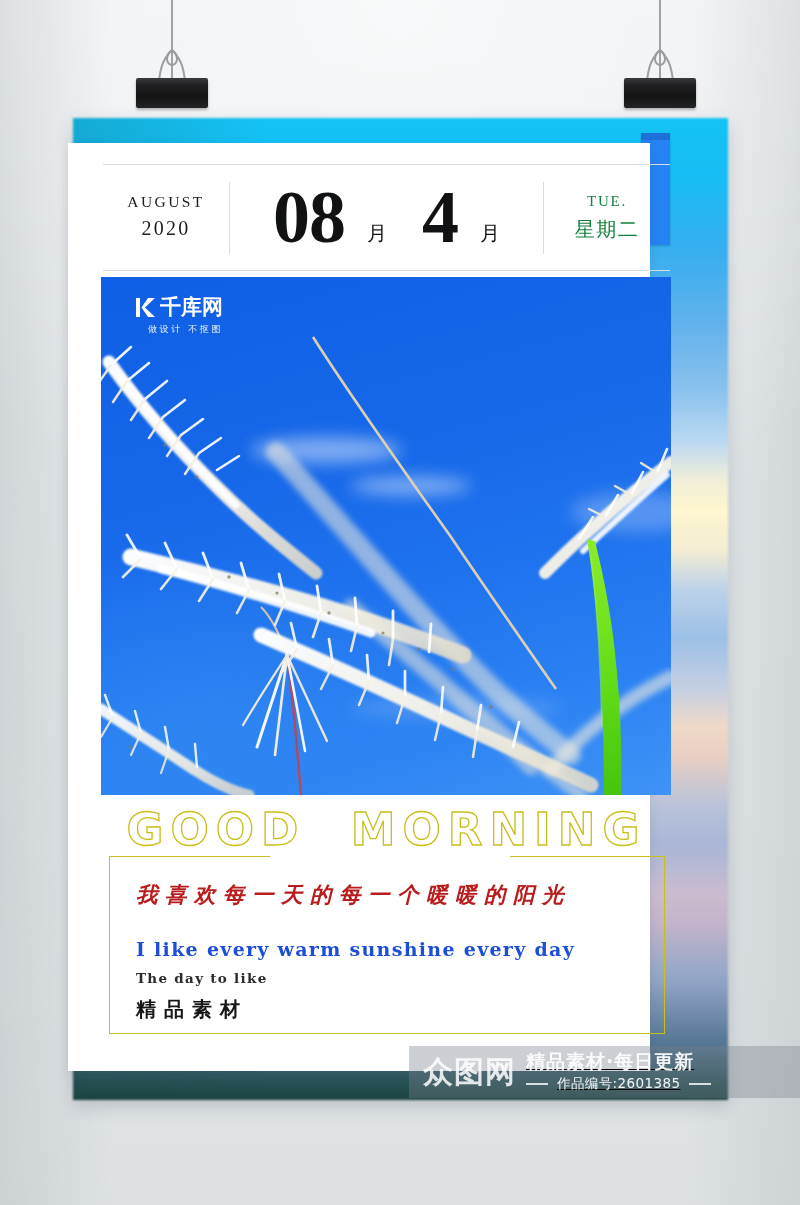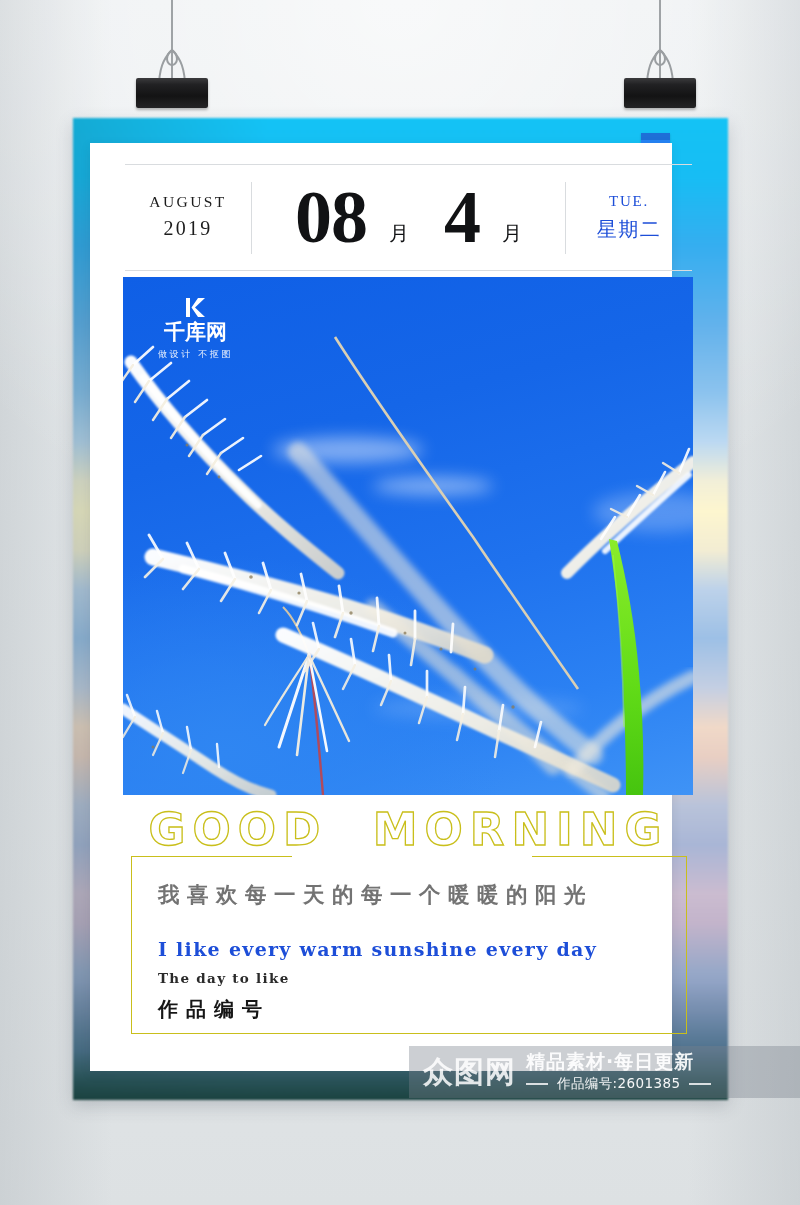--- a/index.html
+++ b/index.html
@@ -104,21 +104,21 @@
     position: absolute;
     inset: 0;
     background:
       linear-gradient(180deg, rgba(255,255,255,0) 88%, rgba(40,80,70,0.35) 97%, rgba(25,60,55,0.5) 100%),
       linear-gradient(90deg, rgba(20,60,60,0.18) 0%, rgba(255,255,255,0) 30%);
   }
 
   
   .card {
     position: absolute;
-    left: 90px;
+    left: 68px;
     top: 143px;
     width: 582px;
     height: 928px;
     background: #ffffff;
     box-shadow: 0 3px 10px rgba(40,50,60,0.10);
   }
 
   
   .ribbon {
     position: absolute;
@@ -212,21 +212,21 @@
     color: #111214;
     margin: 0 18px 0 5px;
     position: relative;
     top: -2px;
   }
   .unit.last { margin-right: 0; }
 
   .col-week {
     width: 126px;
     text-align: center;
-    color: #1d4ed8;
+    color: #15803d;
   }
   .col-week .w-en {
     font-family: "Liberation Serif", serif;
     font-size: 15px;
     letter-spacing: 1.8px;
     line-height: 1.5;
   }
   .col-week .w-cn {
     font-family: Liberation Sans, sans-serif;
     font-size: 20px;
@@ -271,21 +271,20 @@
   }
   .wm-logo .wm-main {
     display: flex;
     align-items: center;
     gap: 4px;
     font-family: "DejaVu Sans", sans-serif;
     font-weight: 700;
     font-size: 21px;
     letter-spacing: 0px;
     line-height: 1;
-    flex-direction: column;
   }
   .wm-mark {
     display: inline-block;
     width: 20px;
     height: 21px;
     position: relative;
   }
   .wm-sub {
     margin-top: 5px;
     font-family: "DejaVu Sans", sans-serif;
@@ -334,23 +333,24 @@
     position: absolute;
     left: 26px;
     top: 25px;
     right: 16px;
   }
   .q-cn-main {
     font-family: "DejaVu Serif", serif;
     font-weight: 700;
     font-size: 21.5px;
     letter-spacing: 7.5px;
-    color: #737373;
+    color: #b91c1c;
     line-height: 1.25;
     white-space: nowrap;
+    font-style: italic;
   }
   .q-en {
     font-family: "DejaVu Serif", serif;
     font-weight: 700;
     font-size: 19px;
     letter-spacing: 1.3px;
     color: #1d4ed8;
     line-height: 1.95;
     margin-top: 22px;
   }
@@ -391,21 +391,21 @@
   }
   .zt-logo {
     font-family: "DejaVu Sans", sans-serif;
     font-weight: 700;
     font-size: 30px;
     color: rgba(255,255,255,0.85);
     letter-spacing: 1px;
     line-height: 1;
     white-space: nowrap;
   }
-  .zt-right { display: flex; flex-direction: column; justify-content: center; }
+  .zt-right { display: flex; flex-direction: column; justify-content: center; text-decoration: underline; }
   .zt-tag {
     font-family: "DejaVu Sans", sans-serif;
     font-weight: 700;
     font-size: 19px;
     color: rgba(255,255,255,0.92);
     letter-spacing: 1px;
     line-height: 1.15;
     white-space: nowrap;
   }
   .zt-code-row {
@@ -460,21 +460,21 @@
   <div class="card">
 
     <div class="header">
       <div class="rule top"></div>
       <div class="rule bottom"></div>
 
       <div class="date-row">
 
         <div class="col-month">
           <div class="m-name">AUGUST</div>
-          <div class="m-year">2019</div>
+          <div class="m-year">2020</div>
         </div>
 
         <div class="vdiv"></div>
 
         <div class="col-big">
           <span class="bignum">08</span>
           <span class="unit">月</span>
           <span class="bignum">4</span>
           <span class="unit last">月</span>
         </div>
@@ -614,21 +614,21 @@
     </div>
 
     <div class="gm">GOOD  MORNING</div>
 
     <div class="quotebox">
       <div class="quote-gap"></div>
       <div class="quote-inner">
         <div class="q-cn-main">我喜欢每一天的每一个暖暖的阳光</div>
         <div class="q-en">I like every warm sunshine every day</div>
         <div class="q-en2">The day to like</div>
-        <div class="q-cn-sub">作品编号</div>
+        <div class="q-cn-sub">精品素材</div>
       </div>
     </div>
 
   </div>
 
   <div class="site-wm">
     <div class="site-wm-inner">
       <div class="zt-logo">众图网</div>
       <div class="zt-right">
         <div class="zt-tag">精品素材·每日更新</div>

